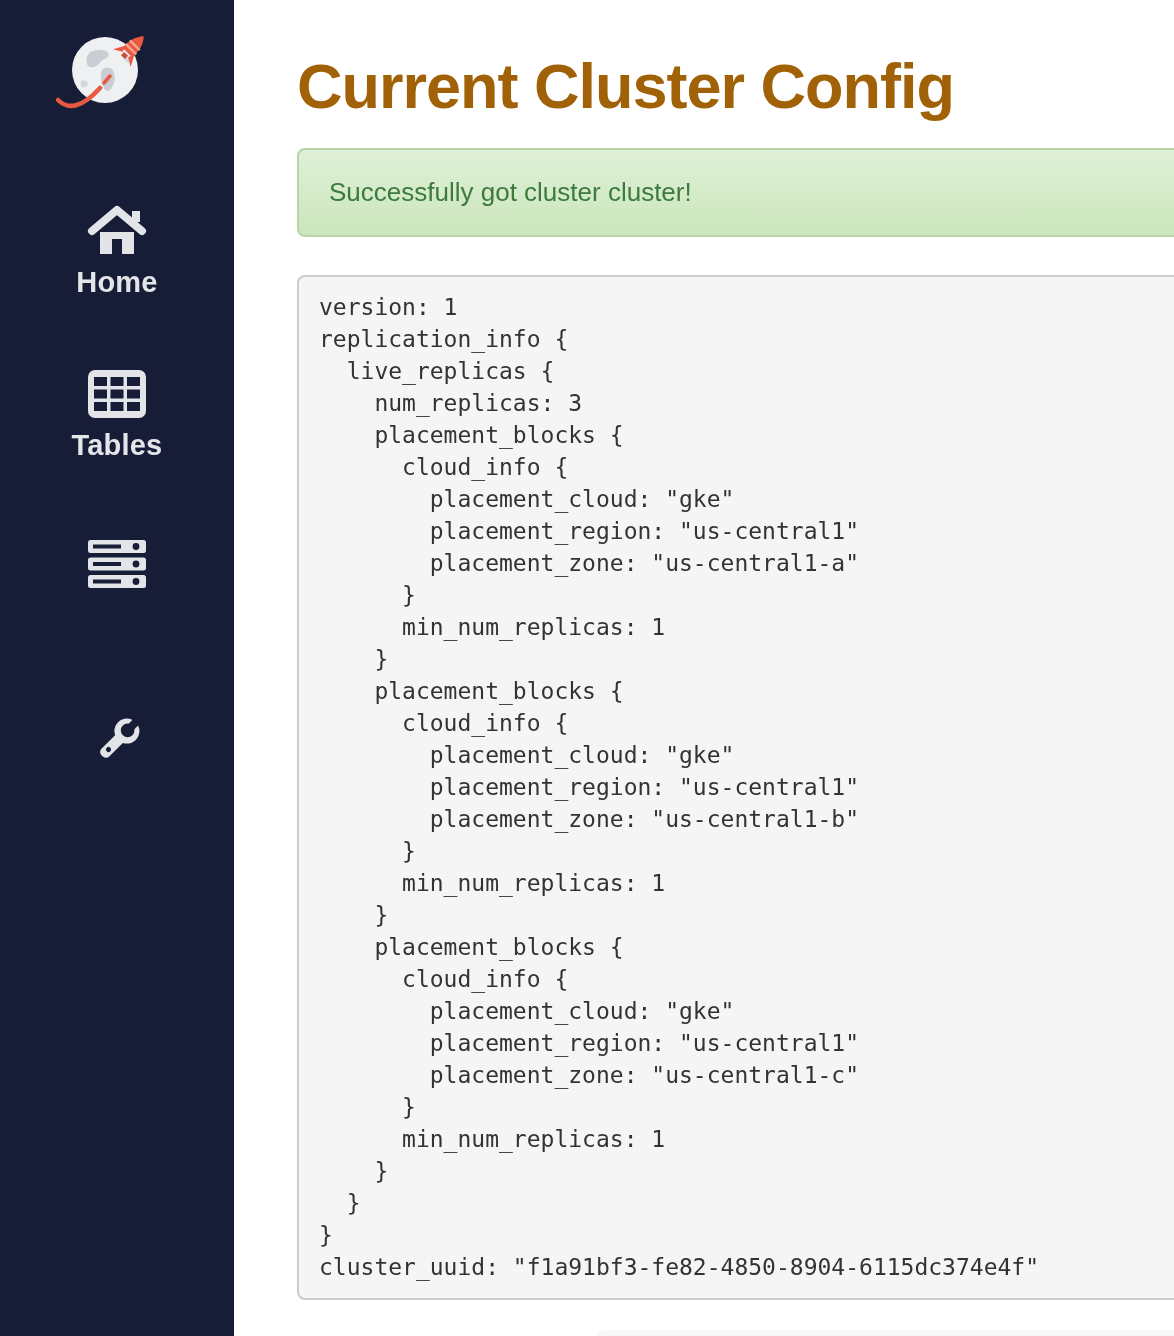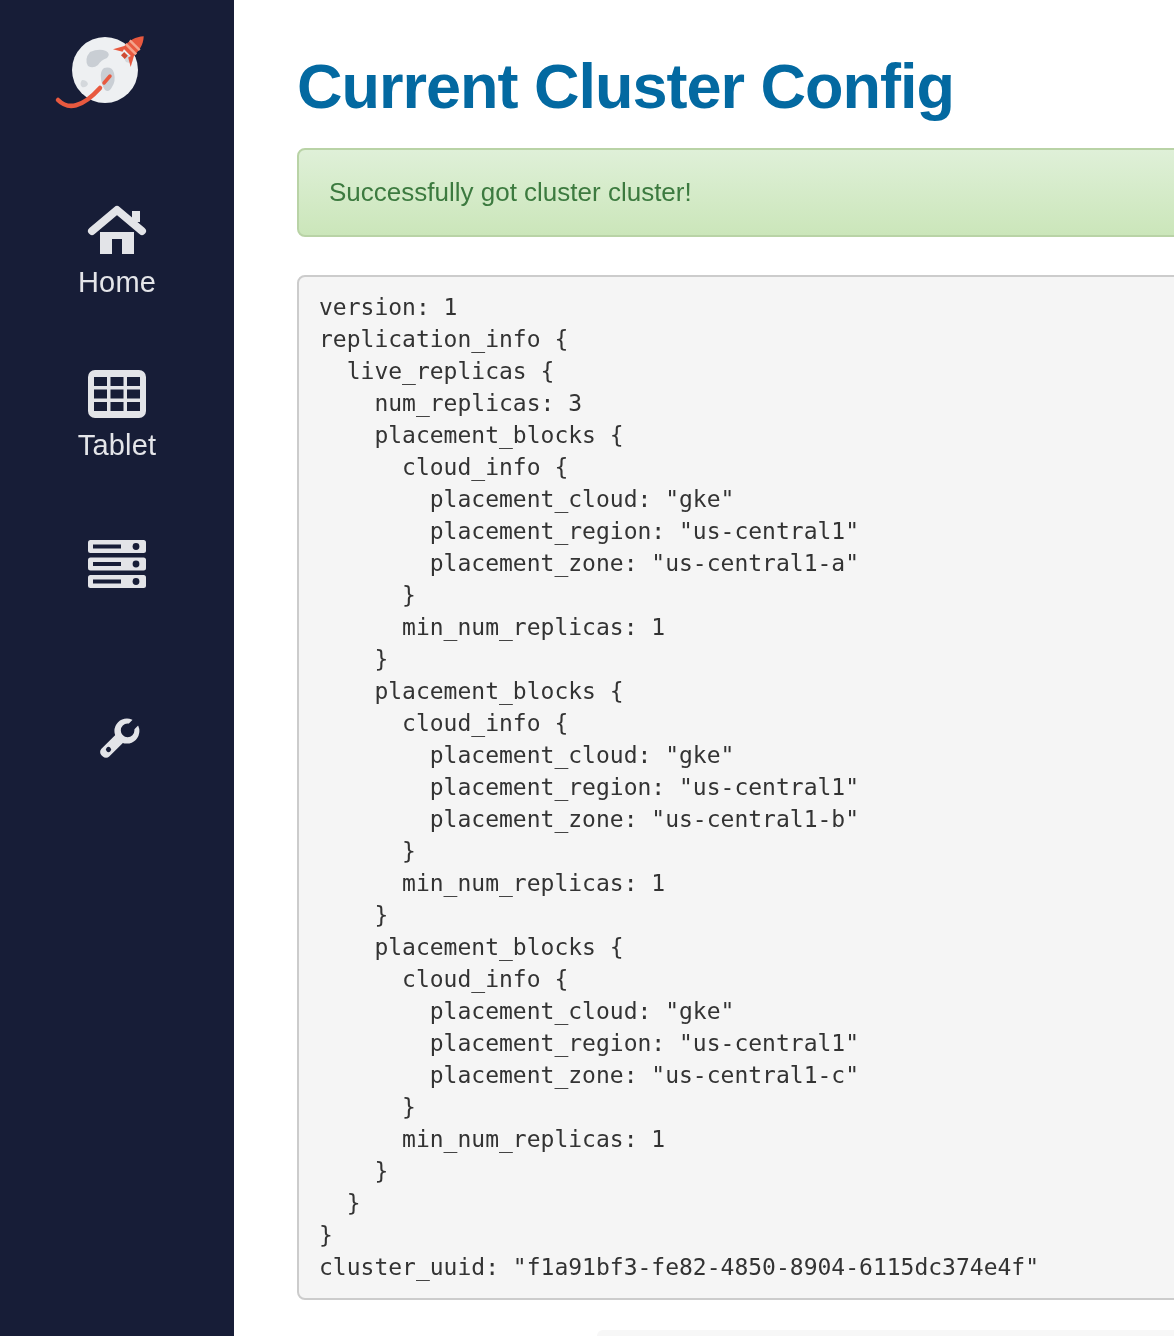--- a/index.html
+++ b/index.html
@@ -8,31 +8,31 @@
     font-family:"Liberation Sans",sans-serif;position:relative;
   }
   
   .sidebar{
     position:absolute;left:0;top:0;width:234px;height:1336px;
     background:#171d37;
   }
   .logo{position:absolute;left:52px;top:24px;width:106px;height:96px;cursor:pointer;}
   .nav-item{
     position:absolute;left:0;width:234px;text-align:center;display:block;
-    text-decoration:none;cursor:pointer;
+    text-decoration:none;cursor:pointer;font-weight:bold;
   }
   .nav-icon{display:block;margin:0 auto;}
   .nav-label{
     display:block;margin-top:10px;font-size:29px;line-height:34px;
     color:#e4e5e9;letter-spacing:0.2px;
   }
   
   .page-title{
     position:absolute;left:297px;top:50px;margin:0;
-    font-size:63px;line-height:72px;font-weight:bold;color:#0369a1;
+    font-size:63px;line-height:72px;font-weight:bold;color:#a16207;
     letter-spacing:-1px;white-space:nowrap;
   }
   .alert-success{
     position:absolute;left:297px;top:148px;right:-14px;height:89px;
     box-sizing:border-box;border:2px solid #b9d3a6;border-radius:8px;
     background:linear-gradient(#dff0d8,#cbe6ba);
     display:flex;align-items:center;padding:0 30px;
     color:#3c7a3f;font-size:26px;
   }
   .config-pre{
@@ -93,21 +93,21 @@
       <rect x="6" y="7" width="13" height="9" fill="#171d37"></rect>
       <rect x="22.5" y="7" width="13" height="9" fill="#171d37"></rect>
       <rect x="39" y="7" width="13" height="9" fill="#171d37"></rect>
       <rect x="6" y="19.5" width="13" height="9" fill="#171d37"></rect>
       <rect x="22.5" y="19.5" width="13" height="9" fill="#171d37"></rect>
       <rect x="39" y="19.5" width="13" height="9" fill="#171d37"></rect>
       <rect x="6" y="32" width="13" height="9" fill="#171d37"></rect>
       <rect x="22.5" y="32" width="13" height="9" fill="#171d37"></rect>
       <rect x="39" y="32" width="13" height="9" fill="#171d37"></rect>
     </svg>
-    <span class="nav-label">Tablet</span>
+    <span class="nav-label">Tables</span>
   </a>
 
   <a class="nav-item" style="top:540px">
     <svg class="nav-icon" width="58" height="48" viewBox="0 0 58 48">
       <g>
         <rect x="0" y="0" width="58" height="13" rx="2.5" fill="#e3e4e8"></rect>
         <rect x="5" y="4.5" width="28" height="4" fill="#171d37"></rect>
         <circle cx="48" cy="6.5" r="3.4" fill="#171d37"></circle>
       </g>
       <g transform="translate(0,17.5)">

